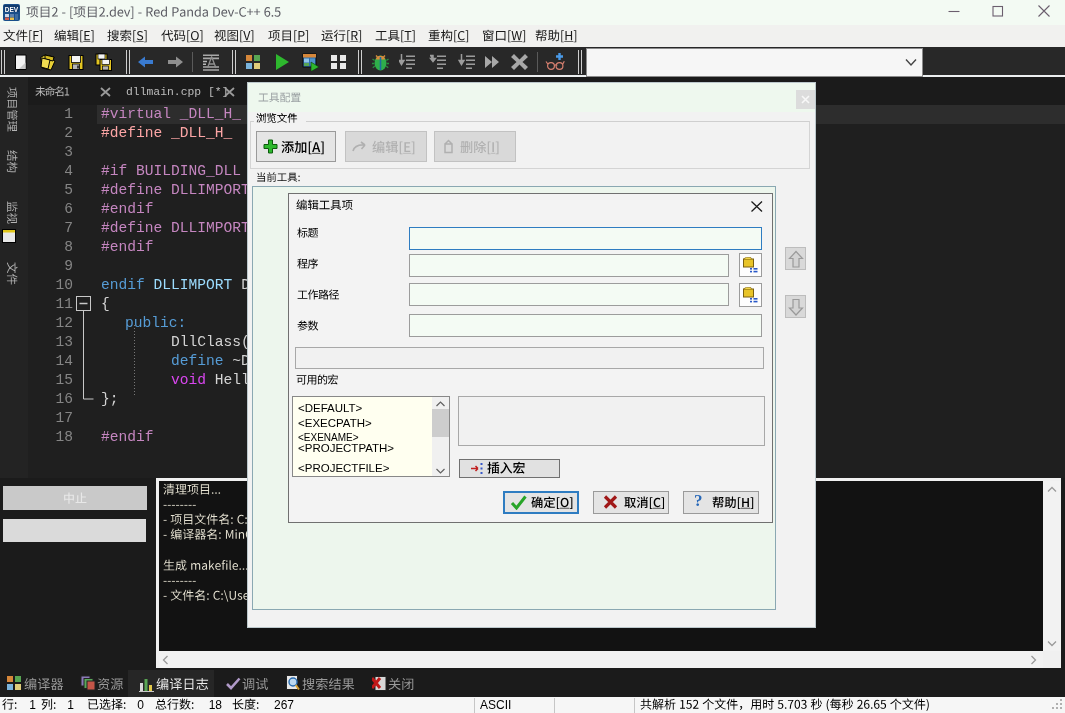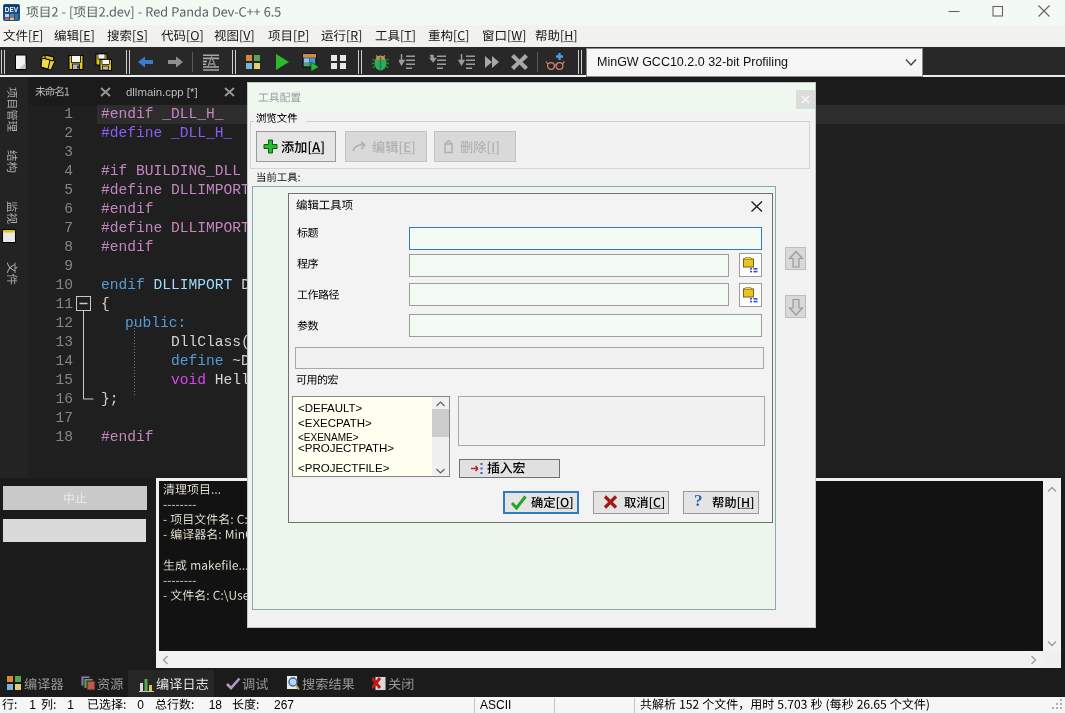--- a/index.html
+++ b/index.html
@@ -290,21 +290,20 @@
     </svg>
 <svg class="abs" style="left:545px;top:52px" width="20" height="20">
       <g stroke="#d88070" stroke-width="1.2" fill="none">
 <circle cx="6" cy="14" r="3.4"></circle>
         <circle cx="14.5" cy="14" r="3.4"></circle>
         <path d="M9.4 13.5q2 -1.5 2.8 0M2.8 12 1 9.5M17.8 12l1.5-2.7"></path>
       </g>
 <path d="M11 4.5h7M14.5 1v7" stroke="#4a9ae8" stroke-width="2.4"></path>
     </svg>
 <div class="abs" style="left:586px;top:48px;width:337px;height:29px;background:#f6f6f6;border:1px solid #8a8a8a"></div>
-<div class="abs" style="left:597px;top:48px;width:300px;height:29px;line-height:29px;font-size:12.5px;color:#111">MinGW GCC10.2.0 32-bit Profiling</div>
 <svg class="abs" style="left:905px;top:58px" width="12" height="9">
       <path d="M1 1.5 6 7l5-5.5" stroke="#444" stroke-width="1.4" fill="none"></path>
     </svg>
 <div class="abs" style="left:0;top:77px;width:1065px;height:28px;background:#1b1b1b"></div>
 <div class="abs" style="left:0;top:105px;width:1065px;height:373px;background:#1f1f1f"></div>
 <div class="abs" style="left:97px;top:105px;width:968px;height:19px;background:#2d2d2d"></div>
 <div class="abs" style="left:0;top:77px;width:28px;height:401px;background:#232323"></div>
 <div class="abs" style="left:20px;top:87px;width:46px;height:16px;transform:rotate(90deg);transform-origin:0 0">
       <svg class="tr" style="left:0px;top:-0px;" width="46" height="18">
         <g fill="#b4b4b4" transform="translate(0,11.9) scale(0.0112,-0.0112)">
@@ -347,33 +346,33 @@
       <g fill="#bdbdbd" transform="translate(0,11.4) scale(0.0108,-0.0108)">
         <use href="#g51" x="0"></use>
         <use href="#g52" x="890"></use>
         <use href="#g53" x="1780"></use>
         <use href="#g54" x="2670"></use>
       </g>
     </svg>
 <svg class="abs" style="left:100px;top:87px" width="11" height="10">
       <path d="M1 1 10 9M10 1 1 9" stroke="#9a9a9a" stroke-width="1.8"></path>
     </svg>
-<div class="abs" style="left:126px;top:85px;height:20px;line-height:14px;font-size:11.4px;color:#bdbdbd;font-family:Liberation Sans, sans-serif">dllmain.cpp [*]</div>
+<div class="abs" style="left:126px;top:85px;height:20px;line-height:14px;font-size:11.4px;color:#bdbdbd;font-family:Liberation Mono, monospace">dllmain.cpp [*]</div>
 <svg class="abs" style="left:224px;top:87px" width="11" height="10">
       <path d="M1 1 10 9M10 1 1 9" stroke="#9a9a9a" stroke-width="1.8"></path>
     </svg>
 <div class="abs mono" style="left:28px;top:105px;width:45px;text-align:right;color:#858585"><div style="height:19px">1</div><div style="height:19px">2</div><div style="height:19px">3</div><div style="height:19px">4</div><div style="height:19px">5</div><div style="height:19px">6</div><div style="height:19px">7</div><div style="height:19px">8</div><div style="height:19px">9</div><div style="height:19px">10</div><div style="height:19px">11</div><div style="height:19px">12</div><div style="height:19px">13</div><div style="height:19px">14</div><div style="height:19px">15</div><div style="height:19px">16</div><div style="height:19px">17</div><div style="height:19px">18</div></div>
 <svg class="abs" style="left:76px;top:296px" width="18" height="105">
       <rect x="0.5" y="0.5" width="14" height="14" fill="none" stroke="#c8c8c8"></rect>
       <path d="M3.5 7.5h8" stroke="#c8c8c8" stroke-width="1.5"></path>
       <path d="M7.5 15v88h10" stroke="#c8c8c8" fill="none"></path>
     </svg>
 <div class="abs" style="left:134px;top:325px;width:1px;height:72px;background-image:repeating-linear-gradient(#777 0,#777 1px,transparent 1px,transparent 3px)"></div>
-<div class="abs mono" style="left:101px;top:105px;height:19px"><span style="color:#C586C0">#endif _DLL_H_</span></div>
-<div class="abs mono" style="left:101px;top:124px;height:19px"><span style="color:#8b5cf6">#define _DLL_H_</span></div>
+<div class="abs mono" style="left:101px;top:105px;height:19px"><span style="color:#C586C0">#virtual _DLL_H_</span></div>
+<div class="abs mono" style="left:101px;top:124px;height:19px"><span style="color:#fca5a5">#define _DLL_H_</span></div>
 <div class="abs mono" style="left:101px;top:162px;height:19px"><span style="color:#C586C0">#if BUILDING_DLL</span></div>
 <div class="abs mono" style="left:101px;top:181px;height:19px"><span style="color:#C586C0">#define DLLIMPORT __declspec(dllexport)</span></div>
 <div class="abs mono" style="left:101px;top:200px;height:19px"><span style="color:#C586C0">#endif</span></div>
 <div class="abs mono" style="left:101px;top:219px;height:19px"><span style="color:#C586C0">#define DLLIMPORT __declspec(dllimport)</span></div>
 <div class="abs mono" style="left:101px;top:238px;height:19px"><span style="color:#C586C0">#endif</span></div>
 <div class="abs mono" style="left:101px;top:276px;height:19px"><span style="color:#569CD6">endif</span> <span style="color:#9CDCFE">DLLIMPORT</span> <span style="color:#d4d4d4">DllClass</span></div>
 <div class="abs mono" style="left:101px;top:295px;height:19px"><span style="color:#d4d4d4">{</span></div>
 <div class="abs mono" style="left:90px;top:314px;height:19px">    <span style="color:#569CD6">public:</span></div>
 <div class="abs mono" style="left:101px;top:333px;height:19px">        <span style="color:#d4d4d4">DllClass();</span></div>
 <div class="abs mono" style="left:101px;top:352px;height:19px">        <span style="color:#569CD6">define</span><span style="color:#d4d4d4"> ~DllClass();</span></div>

